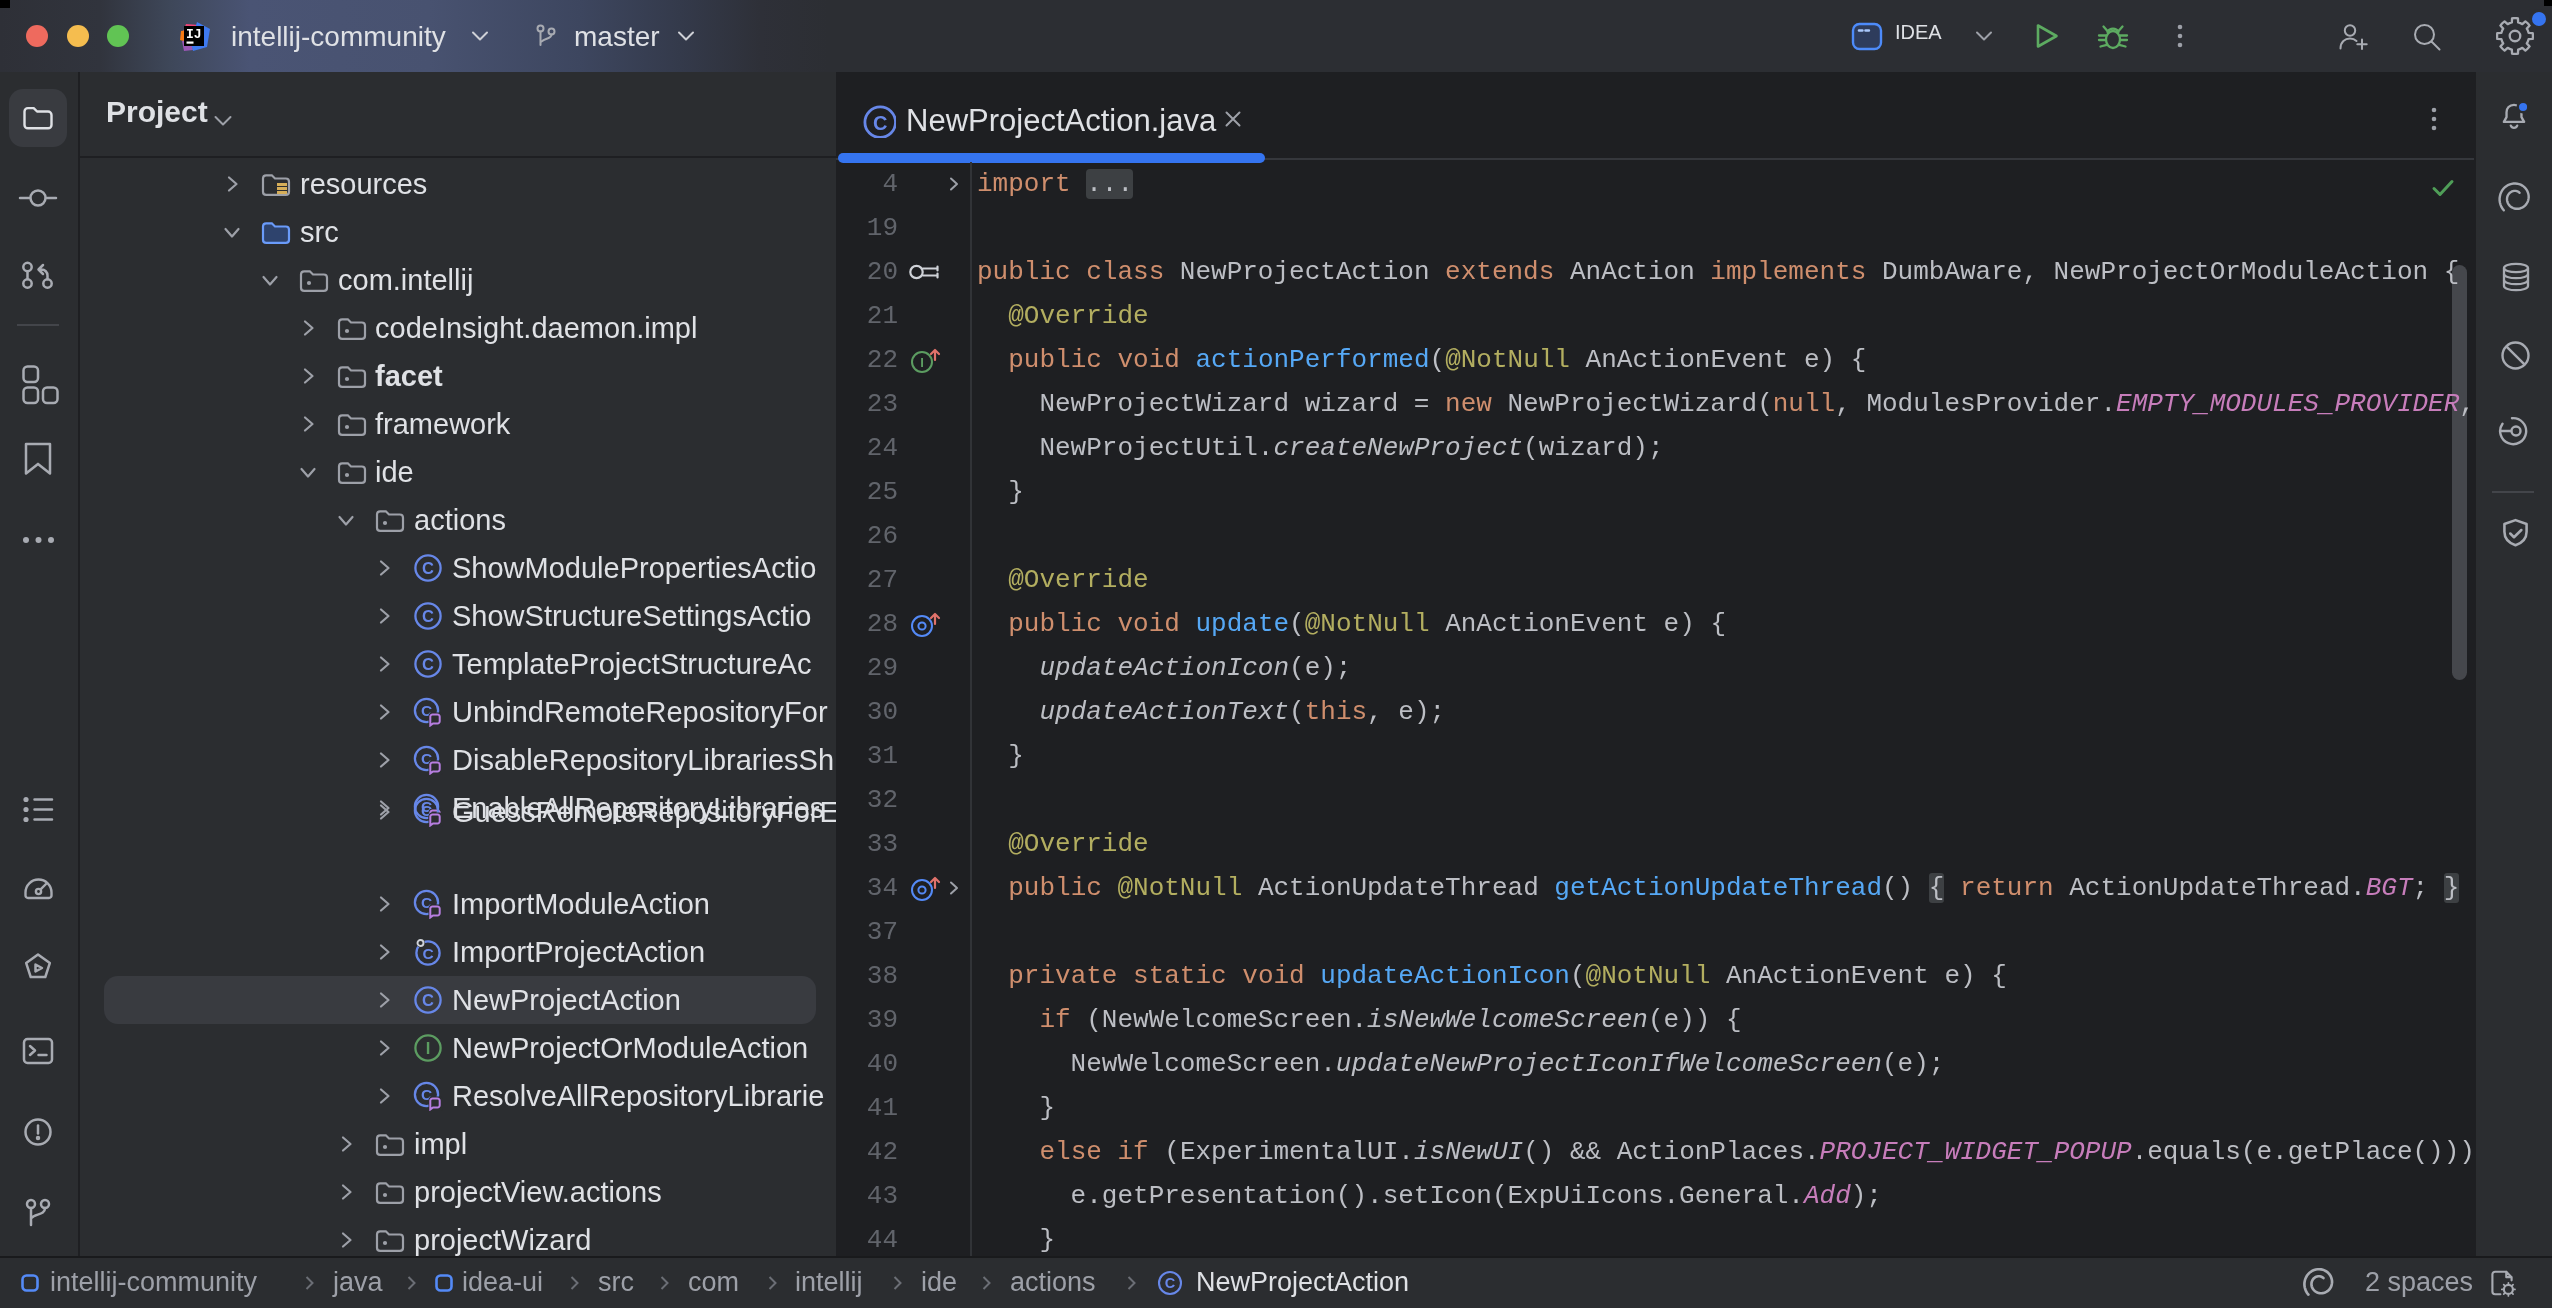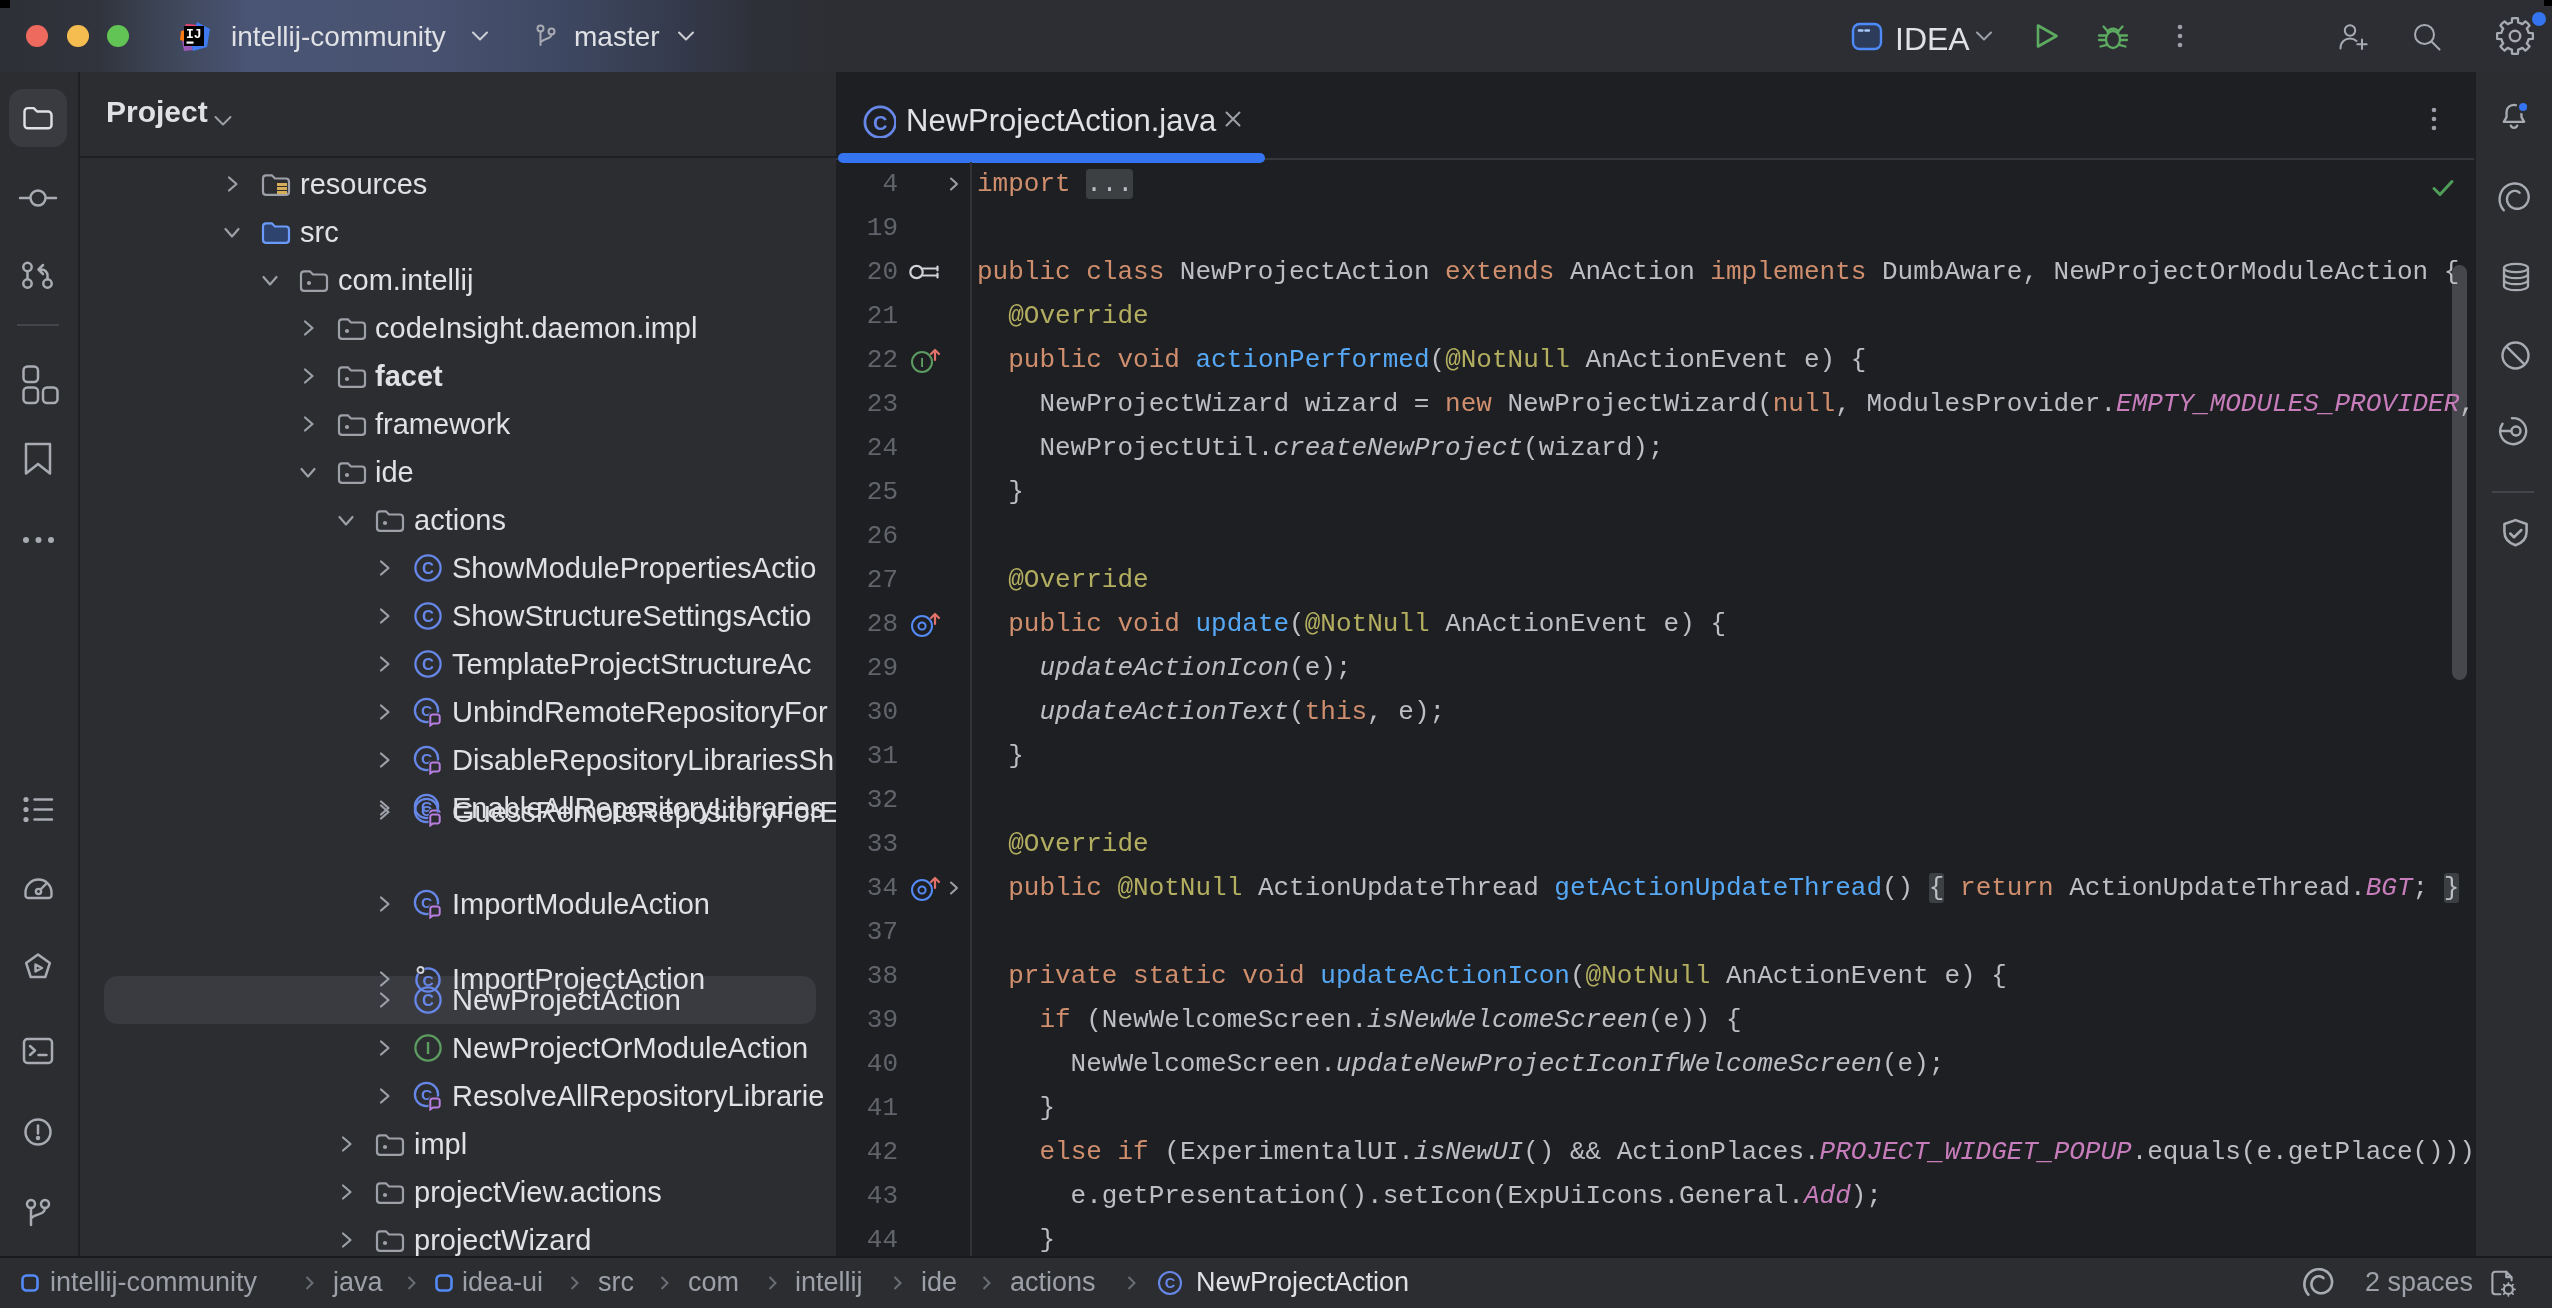--- a/index.html
+++ b/index.html
@@ -79,21 +79,21 @@
  </svg>
  <div class="abs" id="tbtext2" style="left:574px;top:21px;color:#dfe1e5;font-size:28px;">master</div>
  <svg class="abs" style="left:676px;top:29px;" width="20" height="14" viewBox="0 0 20 14">
       <path d="M3 3.5 l7 7 l7 -7" fill="none" stroke="#ced0d6" stroke-width="2" stroke-linecap="round" stroke-linejoin="round"></path>
     </svg>
 
  <svg class="abs" style="left:1851px;top:20px;" width="32" height="32" viewBox="0 0 32 32">
    <rect x="2" y="4" width="28" height="25" rx="6.5" fill="rgba(53,116,240,.22)" stroke="#4d8bfa" stroke-width="2.4"></rect>
    <path d="M8 10.5 h3.4 M14.5 10.5 h3.4" stroke="#a9c7fb" stroke-width="2.6" stroke-linecap="round"></path>
  </svg>
- <div class="abs" style="left:1895px;top:21px;color:#dfe1e5;font-size:32px;">IDEA</div>
+ <div class="abs" style="left:1895px;top:21px;color:#dfe1e5;font-size:20px;">IDEA</div>
  <svg class="abs" style="left:1974px;top:29px;" width="20" height="14" viewBox="0 0 20 14">
       <path d="M3 3.5 l7 7 l7 -7" fill="none" stroke="#9da0a8" stroke-width="2" stroke-linecap="round" stroke-linejoin="round"></path>
     </svg>
  <svg class="abs" style="left:2031px;top:20px;" width="32" height="32" viewBox="0 0 32 32">
       <path d="M7 5.5 v21 L25.5 16 z" fill="none" stroke="#5dab61" stroke-width="2.6" stroke-linejoin="round"></path>
     </svg>
 
  <svg class="abs" style="left:2095px;top:19px;" width="36" height="36" viewBox="0 0 36 36" fill="none" stroke="#5dab61" stroke-width="2.3" stroke-linecap="round">
    <ellipse cx="18" cy="20.5" rx="7" ry="8.5"></ellipse>
    <path d="M12.4 12.8 a6.5 6.5 0 0 1 11.2 0"></path>
@@ -335,21 +335,21 @@
     </div>
  <div class="row" style="top:808px;">
       <svg class="chev" style="left:294px;top:14px;" width="20" height="20" viewBox="0 0 20 20">
         <path d="M7 3.5 L14.5 10 L7 16.5" fill="none" stroke="#9da0a8" stroke-width="2.2" stroke-linecap="round" stroke-linejoin="round"></path>
       </svg>
       <svg class="tic" style="left:333px;top:9px;" width="30" height="30" viewBox="0 0 30 30">
         <use href="#i-ccb"></use>
       </svg>
       <span class="rt" style="left:372px;">ImportModuleAction</span>
     </div>
- <div class="row" style="top:883px;padding-left:36px;">
+ <div class="row" style="top:856px;padding-left:36px;">
       <svg class="chev" style="left:294px;top:14px;" width="20" height="20" viewBox="0 0 20 20">
         <path d="M7 3.5 L14.5 10 L7 16.5" fill="none" stroke="#9da0a8" stroke-width="2.2" stroke-linecap="round" stroke-linejoin="round"></path>
       </svg>
       <svg class="tic" style="left:333px;top:9px;" width="30" height="30" viewBox="0 0 30 30">
         <use href="#i-ccr"></use>
       </svg>
       <span class="rt" style="left:372px;">ImportProjectAction</span>
     </div>
  <div class="row" style="top:904px;">
       <svg class="chev" style="left:294px;top:14px;" width="20" height="20" viewBox="0 0 20 20">

